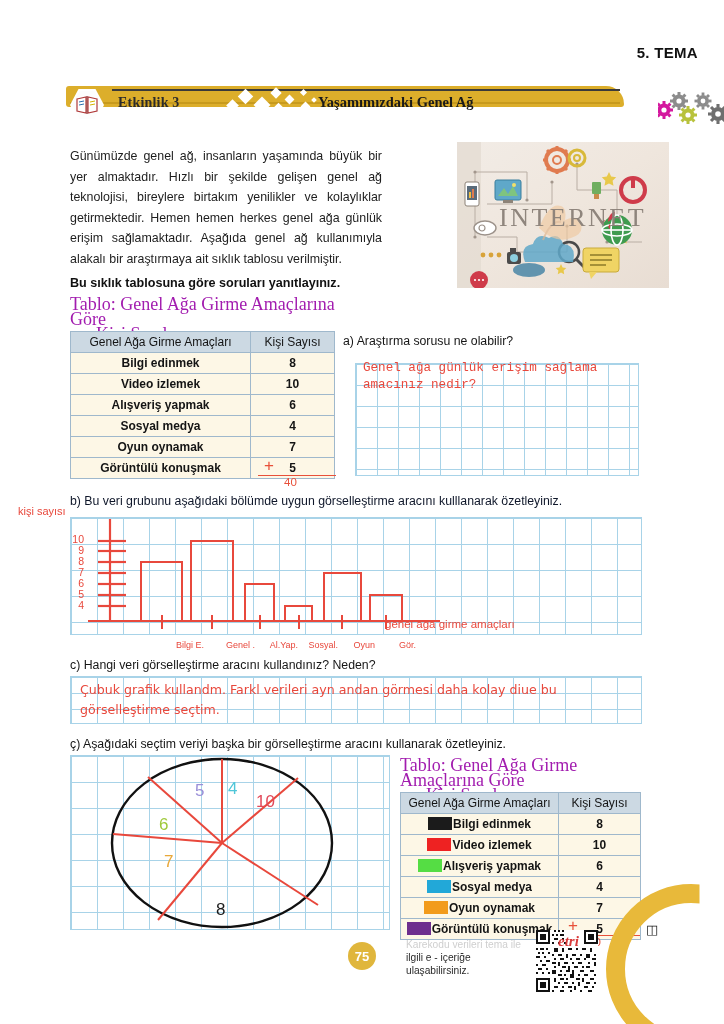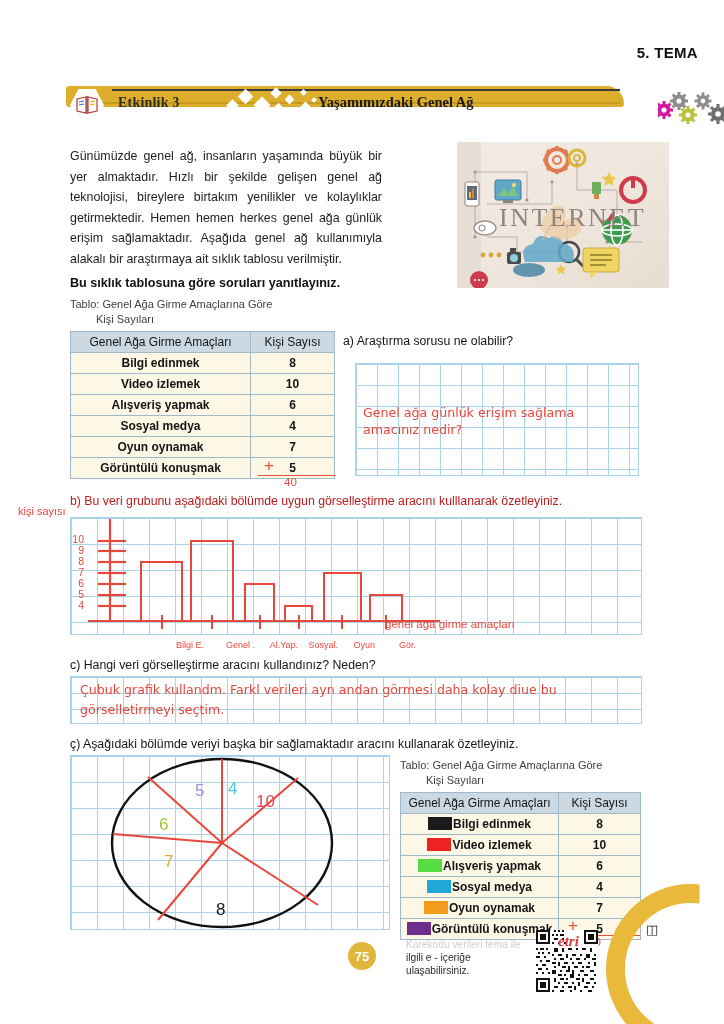--- a/index.html
+++ b/index.html
@@ -97,21 +97,21 @@
     font-size:12.6px; font-weight:bold; color:#111;margin-top:16px;
   }
 
   .hero-img{
     position:absolute; left:457px; top:142px; width:212px; height:146px;
     overflow:hidden; background:#a16207;
   }
 
   
   .tbl-cap{
-    font-size:11px; color:#404040; line-height:15px;
+    font-size:18px; color:#a21caf; line-height:15px;font-family:Liberation Serif, serif;
   }
   .tbl-cap .ind{ padding-left:26px; display:block; }
 
   .cap1{ position:absolute; left:70px; top:297px; width:270px; }
 
   table.freq{
     border-collapse:collapse;
     font-size:12px;
     background:#fdf7e6;
   }
@@ -159,21 +159,21 @@
     position:absolute;
     color:#e8483c;
     font-size:12.6px;
     line-height:17px;
     font-family:"DejaVu Sans", sans-serif;
   }
 
   
   .qb{
     position:absolute; left:70px; top:494px; width:600px;
-    font-size:12.3px; color:#b91c1c;
+    font-size:12.3px; color:#0f172a;
   }
   .chart-area{
     position:absolute; left:70px; top:517px; width:572px; height:118px;
   }
   .chart-grid{
     position:absolute; inset:0;
     background:
       repeating-linear-gradient(to right,  #a8d3e8 0 1px, transparent 1px 100%),
       repeating-linear-gradient(to bottom, #a8d3e8 0 1px, transparent 1px 100%);
     background-size:26px 26px, 26px 26px;
@@ -516,21 +516,21 @@
   </tbody>
 </table>
 
 <div class="sum-mark" style="left:264px; top:457px;">+</div>
 <div class="sum-line" style="left:258px; top:475px; width:78px;"></div>
 <div class="sum-total" style="left:284px; top:476px;">40</div>
 
 <div class="qa">a)  Araştırma sorusu ne olabilir?</div>
 
 <div class="grid-box" style="left:355px; top:363px; width:284px; height:113px; background-size:21px 21px, 21px 21px;"></div>
-<div class="handwriting" style="left:363px; top:404px; width:270px;">Genel ağa günlük erişim sağlama amacınız nedir?</div>
+<div class="handwriting" style="left:363px; top:360px; width:270px;font-family:Liberation Mono, monospace;">Genel ağa günlük erişim sağlama amacınız nedir?</div>
 
 <div class="qb">b) Bu veri grubunu aşağıdaki bölümde uygun görselleştirme aracını kulllanarak özetleyiniz.</div>
 
 <div class="ylab">kişi sayısı</div>
 
 <div class="chart-area">
   <div class="chart-grid"></div>
   <svg width="572" height="118" viewBox="0 0 572 118" style="position:absolute;left:0;top:0;">
 
     <line x1="40" y1="2" x2="40" y2="104" stroke="#e8483c" stroke-width="2.2"></line>
@@ -579,23 +579,23 @@
 <div class="cat-lab" style="left:228px; top:640px; width:42px;">Al.Yap.</div>
 <div class="cat-lab" style="left:268px; top:640px; width:42px;">Sosyal.</div>
 <div class="cat-lab" style="left:311px; top:640px; width:36px;">Oyun</div>
 <div class="cat-lab" style="left:352px; top:640px; width:36px;">Gör.</div>
 
 <div class="xlab">genel ağa girme amaçları</div>
 
 <div class="qc">c) Hangi veri görselleştirme aracını kullandınız? Neden?</div>
 <div class="grid-box" style="left:70px; top:676px; width:572px; height:48px; background-size:26px 16px, 26px 16px;"></div>
 <div class="handwriting" style="left:80px; top:681px; width:560px;">Çubuk grafik kullandm. Farkl verileri ayn andan görmesi daha kolay diue bu</div>
-<div class="handwriting" style="left:80px; top:701px; width:560px;">görselletirmeyi seçtim.</div>
-
-<div class="qcc">ç) Aşağıdaki bölümde veriyi başka bir sağlamaktadır aracını kullanarak özetleyiniz.</div>
+<div class="handwriting" style="left:80px; top:701px; width:560px;">görselleştirme seçtim.</div>
+
+<div class="qcc">ç) Aşağıdaki seçtim veriyi başka bir görselleştirme aracını kullanarak özetleyiniz.</div>
 
 <div class="grid-box" style="left:70px; top:755px; width:320px; height:175px; background-size:26px 26px, 26px 26px;"></div>
 
 <div class="pie-wrap">
   <svg width="320" height="175" viewBox="0 0 320 175">
 
     <ellipse cx="152" cy="88" rx="110" ry="84" fill="none" stroke="#111111" stroke-width="2.4"></ellipse>
 
     <g stroke="#e8483c" stroke-width="2">
       <line x1="152" y1="88" x2="152" y2="4"></line>

